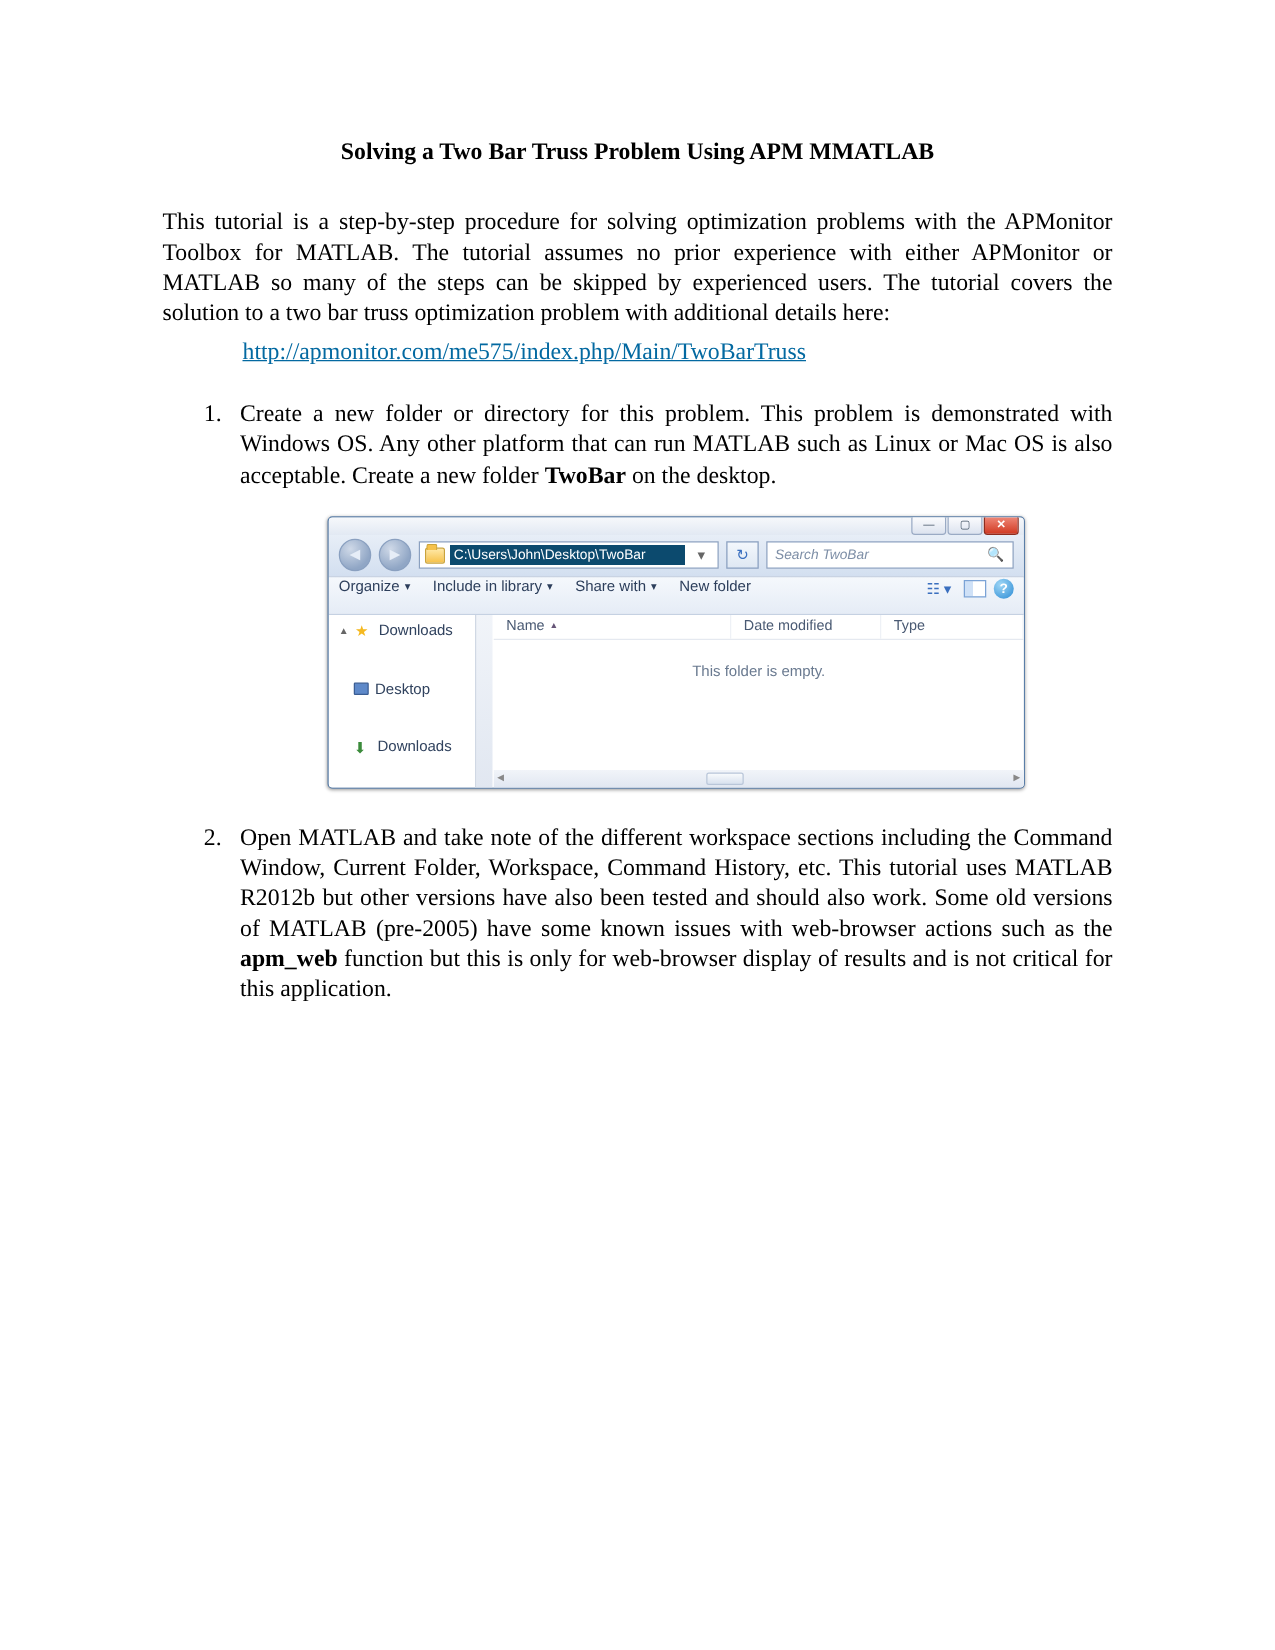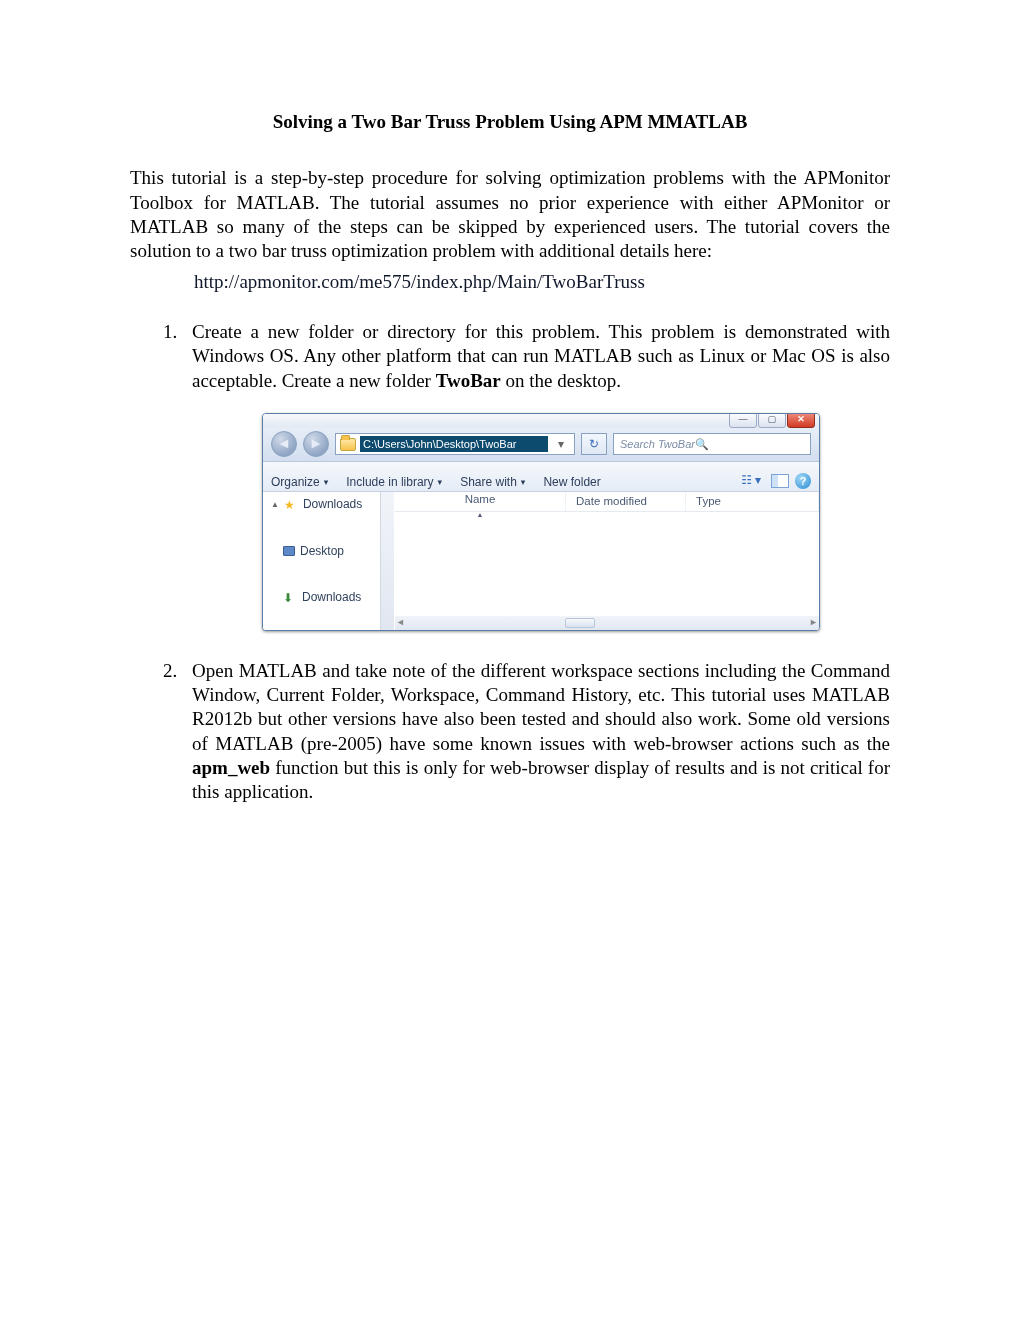--- a/index.html
+++ b/index.html
@@ -18,21 +18,22 @@
       font-size: 19px;
       font-weight: bold;
       margin-bottom: 32px;
     }
     .sc { font-variant: small-caps; }
     p.intro {
       text-align: justify;
       margin-bottom: 6px;
     }
     .link {
-      color: #0f172a;
+      color: #0369a1;
+      text-decoration: underline;
     }
     .link-block {
       display: block;
       margin-left: 64px;
       margin-bottom: 26px;
     }
     ol.steps {
       list-style-type: decimal;
       margin-left: 22px;
     }
@@ -159,29 +160,29 @@
       flex: 1;
       height: 22px;
       border: 1px solid #8aa0c0;
       background: #fff;
       display: flex;
       align-items: center;
       padding: 0 6px;
       color: #7d8ea6;
       font-style: italic;
       font-size: 11px;
-      justify-content: flex-start;
+      justify-content: space-between;
     }
     .search-ico { color: #3a6fbf; font-style: normal; }
     .toolbar {
       height: 30px;
       background: linear-gradient(to bottom, #f5f8fc, #e5ecf6);
       border-bottom: 1px solid #c5d1e2;
       display: flex;
-      align-items: flex-end;
+      align-items: flex-start;
       padding: 0 8px;
       gap: 18px;
     }
     .tool-item {
       display: inline-flex;
       align-items: center;
       gap: 4px;
       color: #2c3e5b;
       font-size: 12px;
     }
@@ -260,21 +261,21 @@
       font-size: 11.5px;
       color: #4a5a73;
       align-items: center;
     }
     .fh-col {
       padding: 0 10px;
       border-right: 1px solid #eef1f6;
       display:flex; align-items:center; gap:4px;
       height: 100%;
     }
-    .fh-name { width: 171px; flex-direction: column; }
+    .fh-name { width: 190px; }
     .fh-date { width: 120px; }
     .fh-type { flex:1; }
     .sort-up { font-size: 7px; color:#657; }
     .empty-msg {
       text-align: center;
       color: #6a7a90;
       font-size: 12px;
       padding-top: 18px;
     }
     .hscroll {
@@ -434,20 +435,21 @@
               <span>Name</span>
               <span class="sort-up">▲</span>
             </div>
             <div class="fh-col fh-date">
               <span>Date modified</span>
             </div>
             <div class="fh-col fh-type">
               <span>Type</span>
             </div>
           </div>
+          <div class="empty-msg">This folder is empty.</div>
           <div class="hscroll">
             <span>◄</span>
               <span class="thumb"></span>
               <span>►</span>
           </div>
         </div>
       </div>
 
     </div>
   </li>

